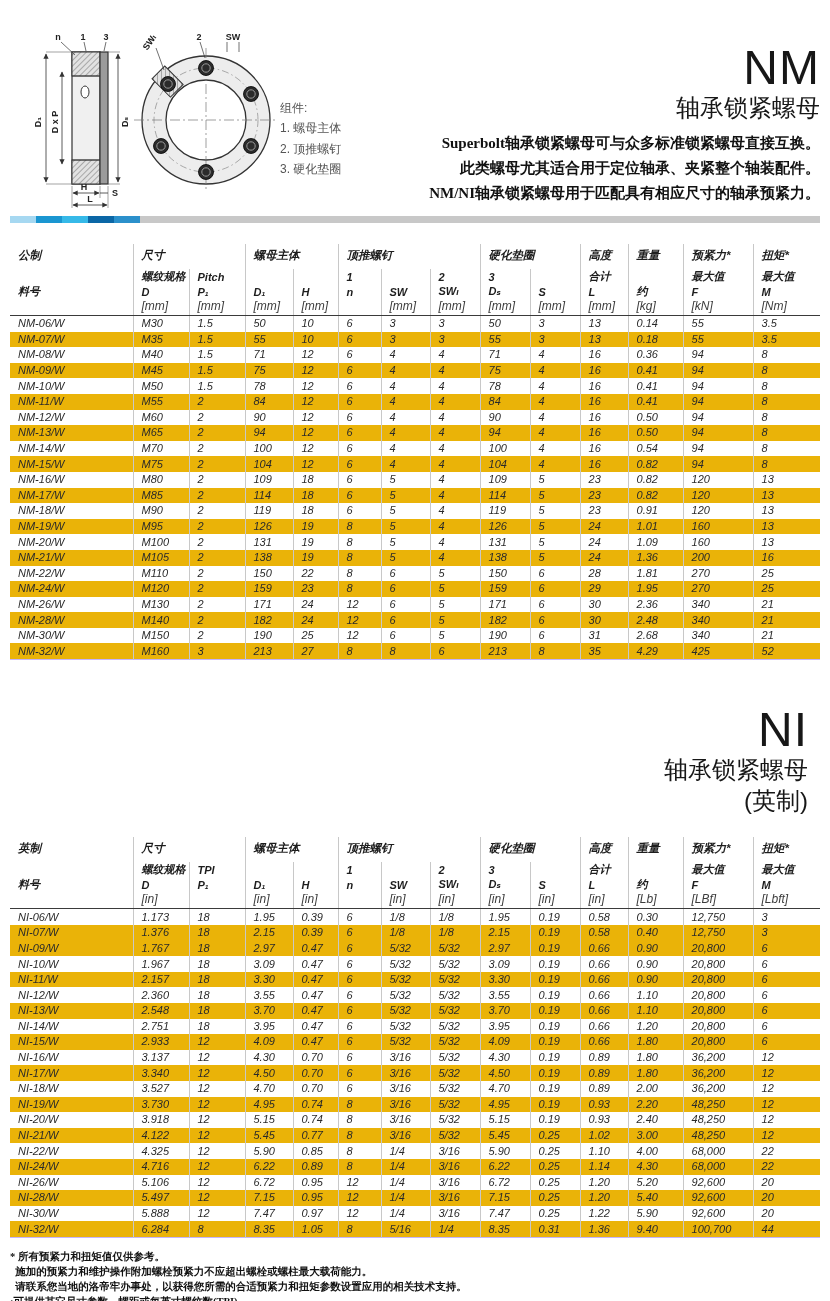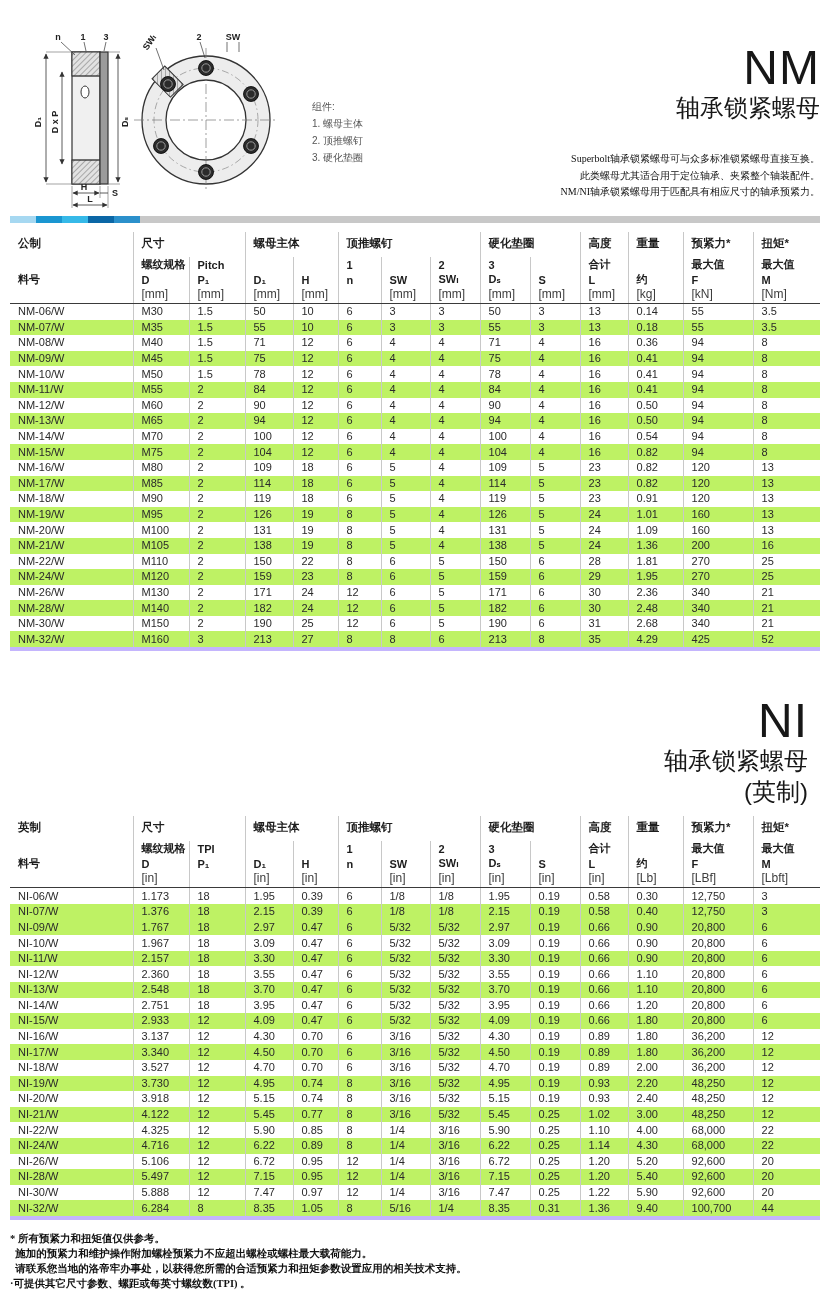--- a/index.html
+++ b/index.html
@@ -3,38 +3,38 @@
 <meta charset="utf-8">
 <style>
   html,body{margin:0;padding:0;}
   body{
     width:830px;height:1301px;overflow:hidden;background:#ffffff;
     font-family:"Liberation Sans","DejaVu Sans",sans-serif;color:#1d1d1d;
     position:relative;
   }
   .top{position:relative;height:216px;}
   .drawing{position:absolute;left:6px;top:30px;}
-  .components{position:absolute;left:280px;top:98px;font-size:10px;color:#555;line-height:1.7;margin-left:32px;}
+  .components{position:absolute;left:280px;top:98px;font-size:12px;color:#555;line-height:1.7;}
   .nm-head,.ni-head{text-align:right;}
   .nm-head{position:absolute;right:10px;top:44px;}
   .big-title{font-size:48px;line-height:1;font-weight:400;letter-spacing:1px;color:#171717;}
   .cn-title{font-size:24px;line-height:1.3;color:#171717;}
-  .desc{margin-top:28px;font-family:"Liberation Serif","DejaVu Serif",serif;font-weight:normal;font-size:10px;line-height:1.65;color:#111;}
+  .desc{margin-top:8px;font-family:"Liberation Serif","DejaVu Serif",serif;font-weight:bold;font-size:15px;line-height:1.65;color:#111;}
   .bar{display:flex;height:7px;margin:0 10px;}
   .bar .seg{width:26px;height:7px;}
   .bar .rest{flex:1;height:7px;}
-  table{border-collapse:collapse;table-layout:fixed;width:810px;margin:9px 10px 0 10px;border-bottom:4px solid #c4b5fd;}
+  table{border-collapse:collapse;table-layout:fixed;width:810px;margin:21px 10px 0 10px;border-bottom:1px solid #c4b5fd;font-style:italic;}
   th{font-weight:bold;text-align:left;padding:0 3px 0 8px;white-space:nowrap;overflow:hidden;}
   th.g{height:21px;vertical-align:top;padding-top:4px;font-size:11.5px;}
   th.s{height:14px;font-size:11px;}
   th.y{height:14px;font-size:11px;}
   th.u{font-weight:normal;height:16px;font-size:12px;color:#3c3c3c;border-bottom:1.5px solid #3a3a3a;vertical-align:top;padding-left:8px;}
   td{font-size:11px;line-height:13px;padding:1.3px 3px 1.3px 8px;white-space:nowrap;overflow:hidden;color:#2a2a2a;}
   .b{border-left:1px solid #c8c8c8;}
-  tbody tr.alt{background:#bef264;}
+  tbody tr.alt{background:#eab308;}
   .ni-head{margin:46px 22px 0 0;}
   .footnotes{margin:12px 8px 0 10px;font-family:"Liberation Serif","DejaVu Serif",serif;font-weight:bold;font-size:10.5px;line-height:1.42;color:#111;}
   .footnotes div{white-space:pre;}
   svg text{font-family:"Liberation Sans","DejaVu Sans",sans-serif;font-size:9px;font-weight:bold;fill:#222;}
 </style>
 </head>
 <body>
 
 <div class="top">
 

